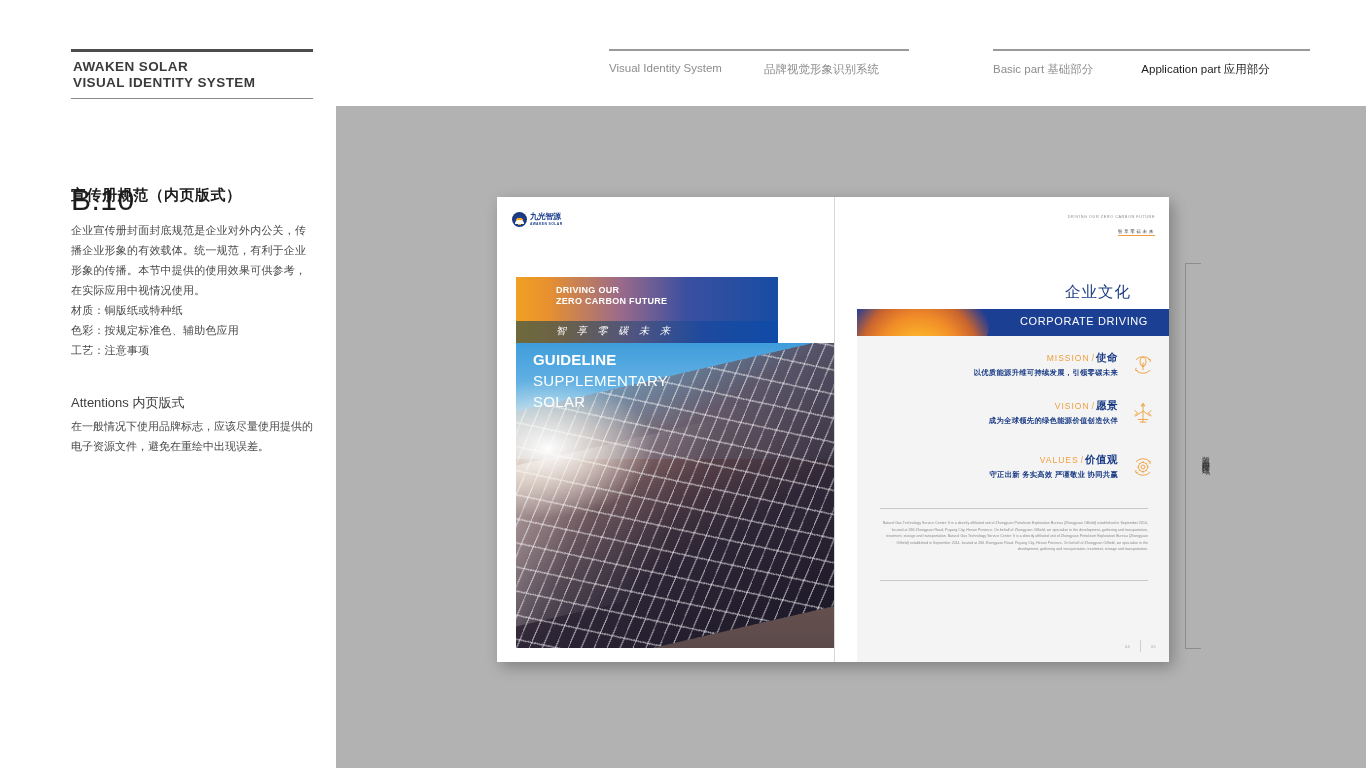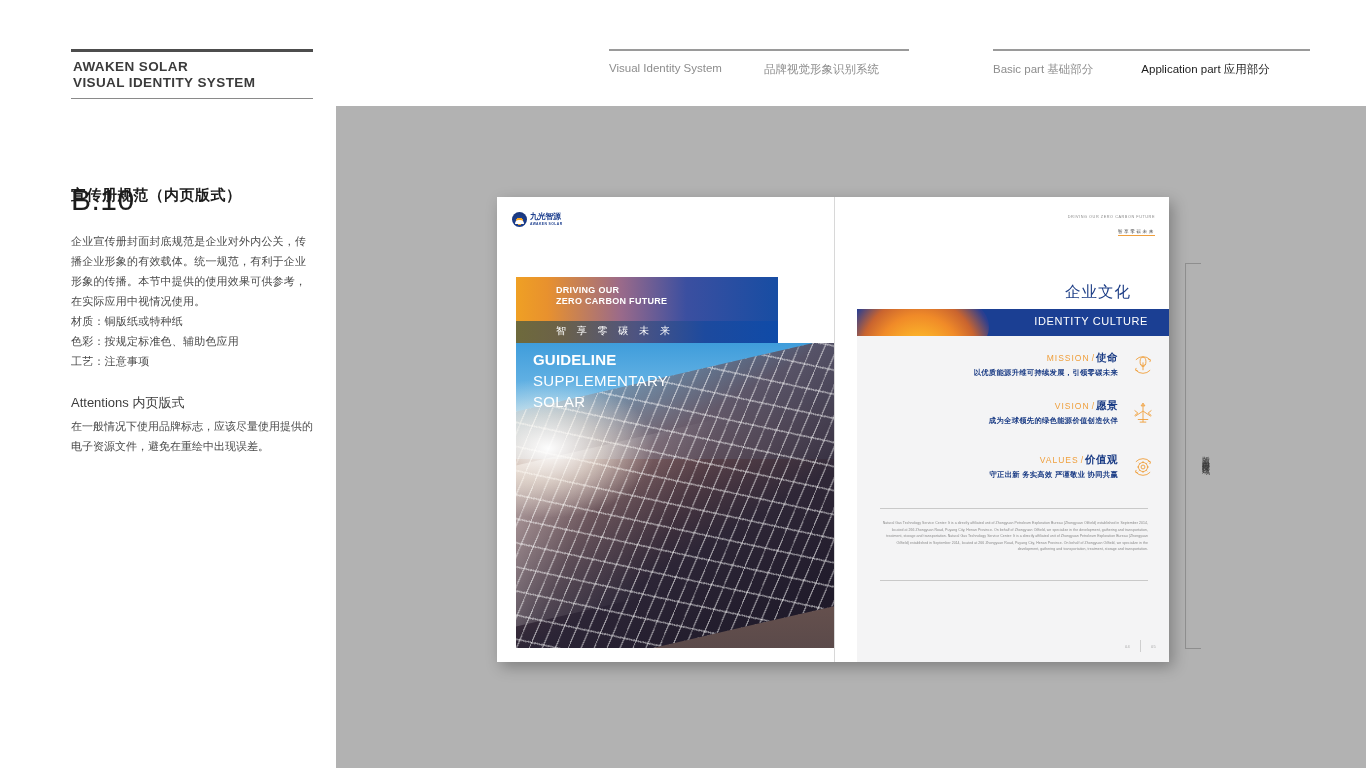--- a/index.html
+++ b/index.html
@@ -34,21 +34,21 @@
   
   .sec-code {
     position: absolute; left: 71px; top: 143px;
     font-size: 30px; color: #1c1c1c; letter-spacing: 0.5px; font-weight: normal; margin-top: 40px;
   }
   .sec-title {
     position: absolute; left: 71px; top: 186px;
     font-size: 15px; font-weight: bold; color: #1c1c1c; letter-spacing: 0.5px;
   }
   .sec-body {
-    position: absolute; left: 71px; top: 231px; width: 242px;
+    position: absolute; left: 71px; top: 220px; width: 242px;
     font-size: 11px; color: #4a4a4a; line-height: 20px; letter-spacing: 0.2px;
   }
   .sec-body p { margin: 0; }
   .spec-line { letter-spacing: 0.2px; }
   .attn-block { position: absolute; left: 71px; top: 394px; width: 242px; }
   .attn-title { font-size: 13px; color: #3d3d3d; margin-bottom: 4px; }
   .attn-body { font-size: 11px; color: #4a4a4a; line-height: 20px; }
 
   
   .canvas {
@@ -87,20 +87,21 @@
   }
   .cover-banner-top {
     height: 44px; width: 100%;
     background: linear-gradient(90deg, #efa024 0%, #e8912e 12%, #9a6a8a 40%, #3b4fa0 65%, #174da3 100%);
     padding: 8px 0 0 40px;
   }
   .cover-banner-bot {
     height: 22px; width: 100%;
     background: linear-gradient(90deg, #6e6a3c 0%, #6c6247 16%, #4f5480 45%, #1d4a9e 72%, #0f4ba8 100%);
     padding: 3px 0 0 40px;
+    font-style: italic;
   }
   .cb-en { color:#fff; font-size: 9px; font-weight: bold; line-height: 11px; letter-spacing: 0.3px; }
   .cb-cn { color:#fff; font-size: 10px; letter-spacing: 4px; }
 
   .cover-photo {
     position: absolute; left: 19px; top: 146px; width: 318px; height: 305px;
     background:
       radial-gradient(circle at 8% 30%, rgba(255,255,255,0.95) 0%, rgba(255,255,255,0.0) 26%),
       linear-gradient(178deg, #4ea3dd 0%, #7cc0e8 26%, #bcdcf0 38%, #c6b09a 44%, #7b6354 58%, #3b3340 76%, #2a2634 100%);
     overflow: hidden;
@@ -281,21 +282,21 @@
     <div class="pg pg-right">
       <div class="rp-head">
         <div class="rp-head-en">DRIVING OUR ZERO CARBON FUTURE</div>
         <div class="rp-head-cn">智享零碳未来</div>
       </div>
 
       <div class="rp-title">企业文化</div>
 
       <div class="rp-banner">
         <div class="rp-sun"></div>
-        <div class="rp-banner-txt">IDENTITY CULTURE</div>
+        <div class="rp-banner-txt">CORPORATE DRIVING</div>
       </div>
 
       <div class="rp-body">
 
         <div class="mvv mvv-1">
           <div class="mvv-row">
             <div class="mvv-text">
               <div class="mvv-head">
                 <span class="en">MISSION</span><span class="slash">/</span><span class="cn">使命</span>
               </div>

